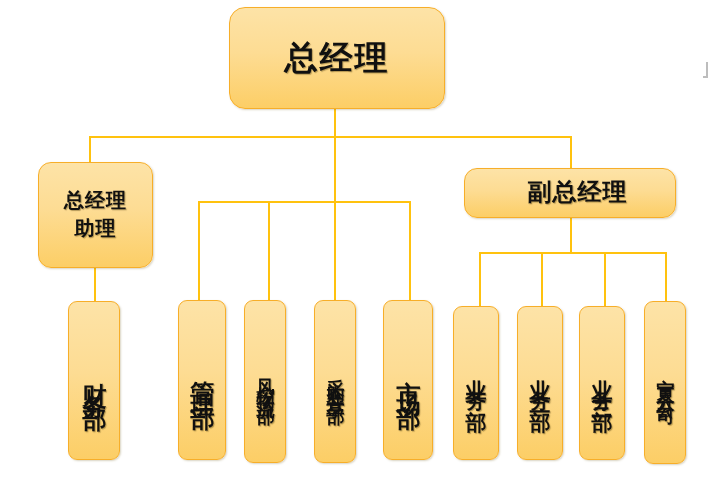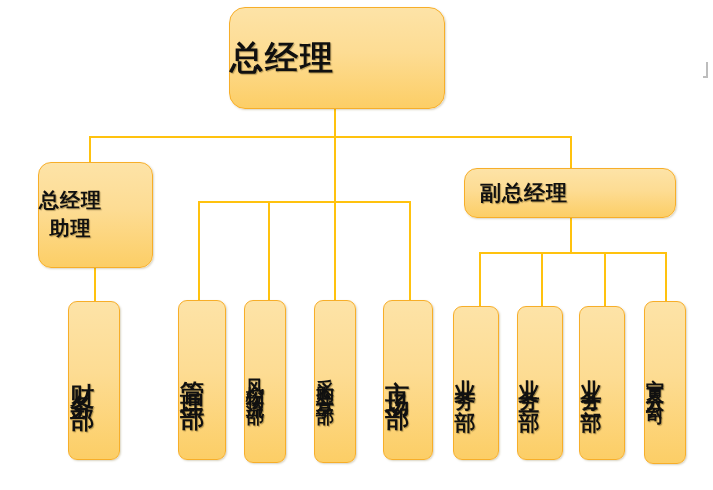--- a/index.html
+++ b/index.html
@@ -32,20 +32,21 @@
   
   .node {
     position: absolute;
     box-sizing: border-box;
     border: 1px solid #F7AE29;
     border-radius: 10px;
     background: linear-gradient(to bottom, #FDE3A7 0%, #FDDC93 45%, #FCCE66 100%);
     box-shadow: 1px 1px 2px rgba(120, 100, 40, 0.28);
     display: flex;
     align-items: center;
+    justify-content: center;
     color: #101010;
     text-shadow: 1px 1px 1px rgba(90,70,20,0.45);
   }
 
   .node-label {
     display: block;
     text-align: center;
     line-height: 1.38;
     white-space: pre-line;
   }
@@ -58,21 +59,21 @@
     letter-spacing: 2px;
   }
 
   
   .lvl-two {
     border-radius: 13px;
     font-size: 20px;
     font-weight: 600;
     letter-spacing: 1px;
   }
-  .lvl-two-wide { font-size: 21px; padding-left: 15px; }
+  .lvl-two-wide { font-size: 24px; padding-left: 15px; }
 
   
   .lvl-dept {
     border-radius: 9px;
     font-weight: 700;
   }
   .lvl-dept .node-label {
     writing-mode: vertical-rl;
     text-orientation: upright;
     line-height: 1.05;

